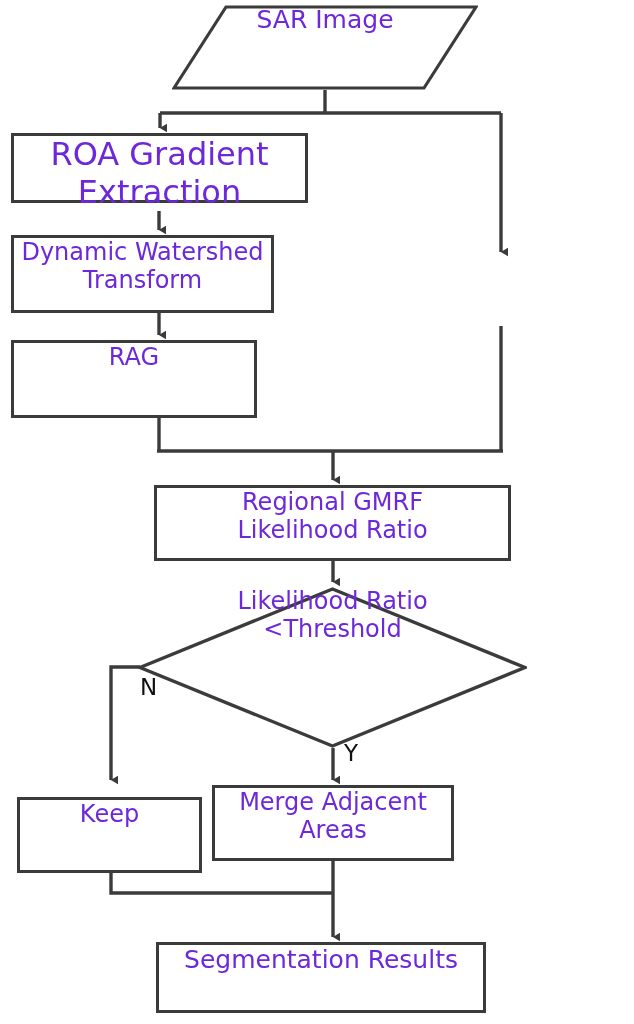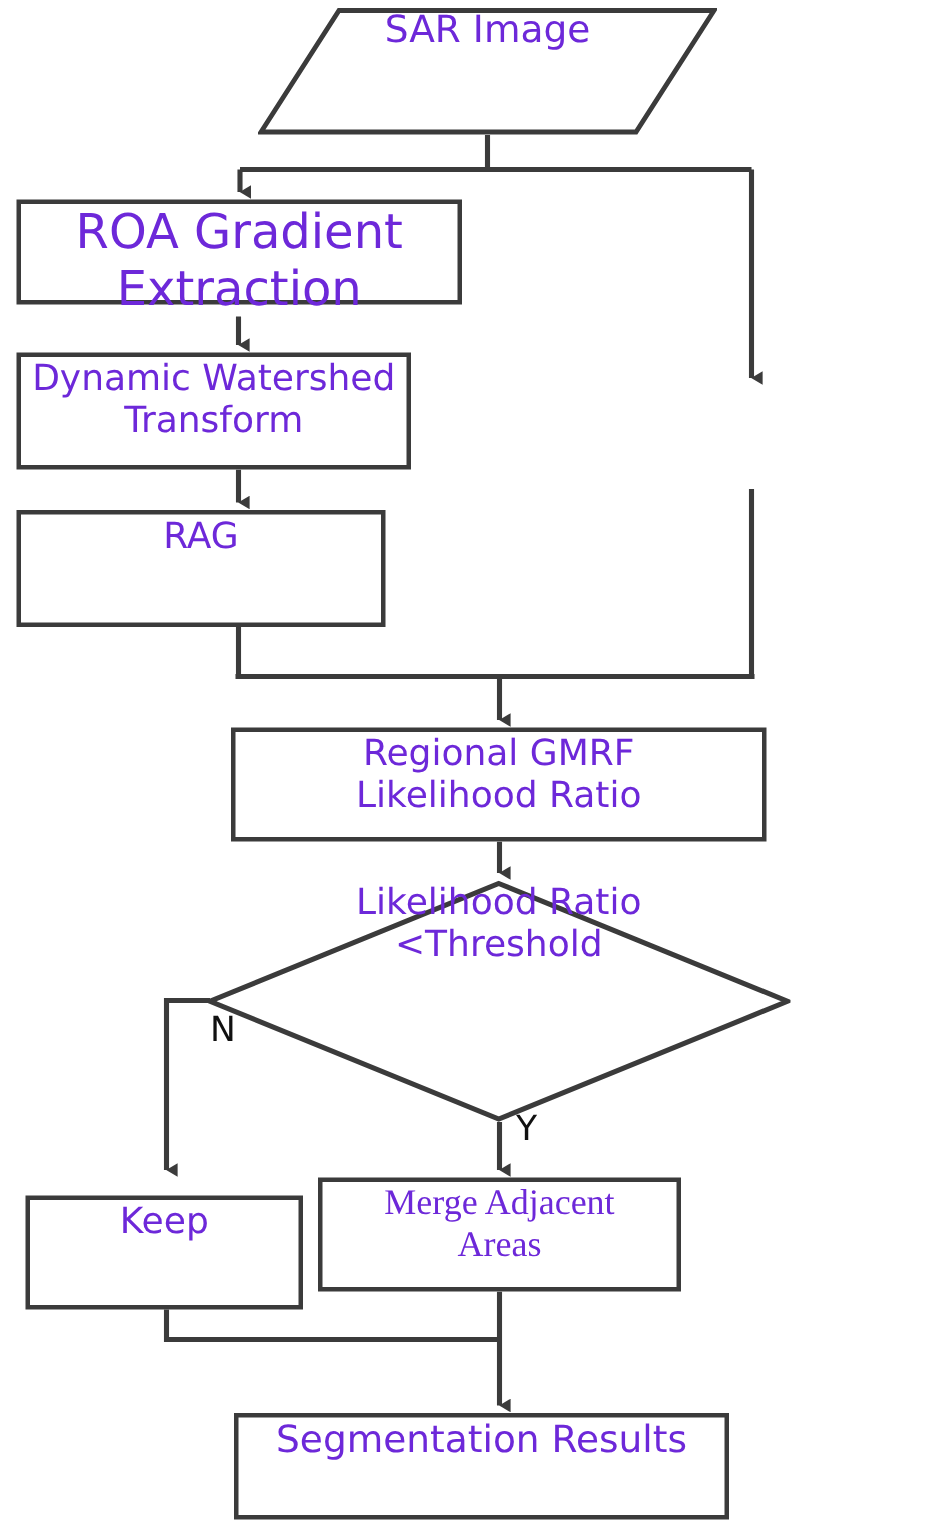--- a/index.html
+++ b/index.html
@@ -140,21 +140,21 @@
   </div>
 
   <div class="edge-label" style="left:344px; top:742px;">
     <span>Y</span>
   </div>
 
   <div class="node box" style="left:17px; top:785px; width:185px; height:76px; font-size:24px;margin-top:12px;">
     <span class="label">Keep</span>
   </div>
 
-  <div class="node box" style="left:212px; top:785px; width:242px; height:76px; font-size:24px;font-family:Liberation Serif, serif;">
+  <div class="node box" style="left:212px; top:785px; width:242px; height:76px; font-size:24px;">
     <span class="label">Merge Adjacent
 Areas</span>
   </div>
 
   <div class="node box" style="left:156px; top:942px; width:330px; height:71px; font-size:25px;">
     <span class="label">Segmentation Results</span>
   </div>
 
 </div>
 

